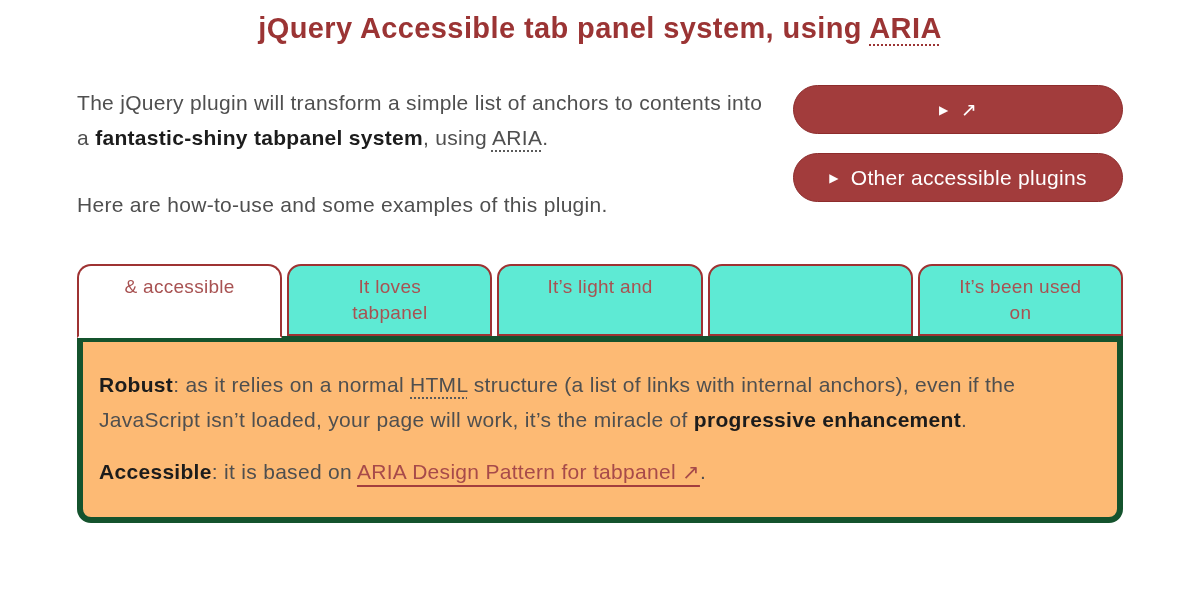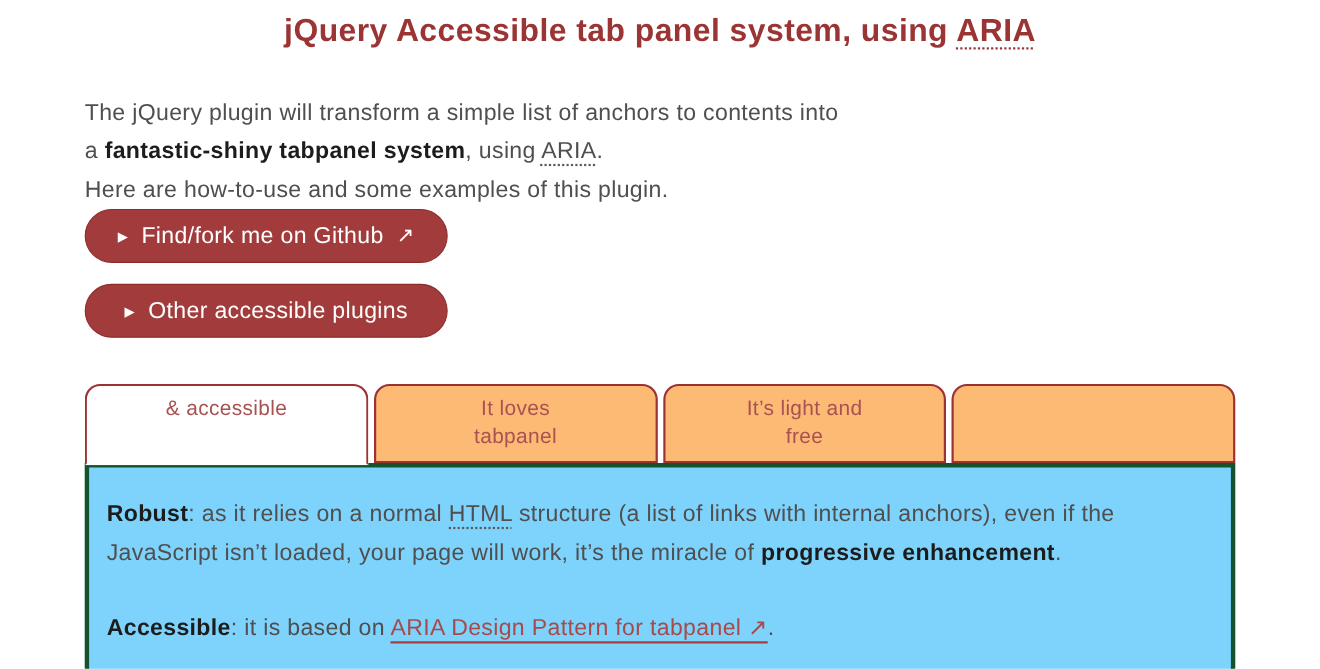--- a/index.html
+++ b/index.html
@@ -26,30 +26,29 @@
     text-decoration-thickness: 2px;
     text-underline-offset: 6px;
     cursor: pointer;
   }
 
   
   .intro {
     display: flex;
     justify-content: space-between;
     margin-top: 40px;
-    flex-direction: column;
   }
   .intro-left { width: 690px; }
   .intro-left p {
     margin: 0;
     font-size: 21px; line-height: 35px;
     letter-spacing: 0.3px;
     color: #4f4f4f;
   }
-  .intro-left .p2 { }
+  .intro-left .p2 { margin-top: 32px; }
   .intro-left b { color: #1c1c1c; }
 
   .intro-right {
     width: 330px;
     display: flex; flex-direction: column;
     gap: 19px;
   }
   .pill-button {
     height: 49px;
     border: 1px solid #8d2c2c;
@@ -69,53 +68,53 @@
 
   
   .tabs {
     display: flex;
     gap: 5px;
     margin-top: 42px;
     position: relative;
   }
   .tab {
     flex: 1;
-    background: #fdba74;
+    background: #5eead4;
     border: 2px solid #9e3232;
     border-radius: 14px 14px 0 0;
     text-align: center;
     padding: 8px 4px;
     font-size: 19px; line-height: 26px;
     letter-spacing: 0.3px;
     color: #a85252;
     cursor: pointer;
   }
   .tab span { display: block; }
   .tab.active {
     background: #ffffff;
     border-bottom-color: #ffffff;
     margin-bottom: -2px;
     position: relative;
     z-index: 3;
   }
 
   
   .panel {
-    border: 4px solid #14532d;
+    border: 6px solid #14532d;
     border-radius: 0 0 14px 14px;
     padding: 25px 16px 28px 16px;
-    background: #7dd3fc;
+    background: #fdba74;
   }
   .panel p {
     margin: 0;
     font-size: 21px; line-height: 35px;
     letter-spacing: 0.3px;
     color: #4f4f4f;
   }
-  .panel .p2 { margin-top: 33px; }
+  .panel .p2 { margin-top: 17px; }
   .panel b { color: #1c1c1c; }
   a.link-dotted-gray {
     color: #4f4f4f;
     text-decoration: underline dotted #5a5a5a;
     text-decoration-thickness: 2px;
     text-underline-offset: 5px;
     cursor: pointer;
   }
   a.link-red {
     color: #a74a4a;
@@ -134,43 +133,45 @@
 
   <div class="intro">
     <div class="intro-left">
       <p class="p1"><span>The jQuery plugin will transform a simple list of anchors to contents into a </span><b>fantastic-shiny tabpanel system</b><span>, using </span><a class="link-dotted-gray">ARIA</a><span>.</span></p>
       <p class="p2">Here are how-to-use and some examples of this plugin.</p>
     </div>
 
     <div class="intro-right">
       <button class="pill-button">
         <span class="tri">▶</span>
-        <span>Find/fork me on Github</span>
         <span class="ext">↗</span>
       </button>
       <button class="pill-button">
         <span class="tri">▶</span>
         <span>Other accessible plugins</span>
       </button>
     </div>
   </div>
 
   <div class="tabs">
     <div class="tab active">
       <span>&amp; accessible</span>
     </div>
     <div class="tab">
       <span>It loves</span>
       <span>tabpanel</span>
     </div>
     <div class="tab">
       <span>It’s light and</span>
-      <span>free</span>
     </div>
     <div class="tab">
+    </div>
+    <div class="tab">
+      <span>It’s been used</span>
+      <span>on</span>
     </div>
   </div>
 
   <div class="panel">
     <p class="p1"><b>Robust</b><span>: as it relies on a normal </span><a class="link-dotted-gray">HTML</a><span> structure (a list of links with internal anchors), even if the JavaScript isn’t loaded, your page will work, it’s the miracle of </span><b>progressive enhancement</b><span>.</span></p>
     <p class="p2"><b>Accessible</b><span>: it is based on </span><a class="link-red">ARIA Design Pattern for tabpanel ↗</a><span>.</span></p>
   </div>
 
 </div>
 

